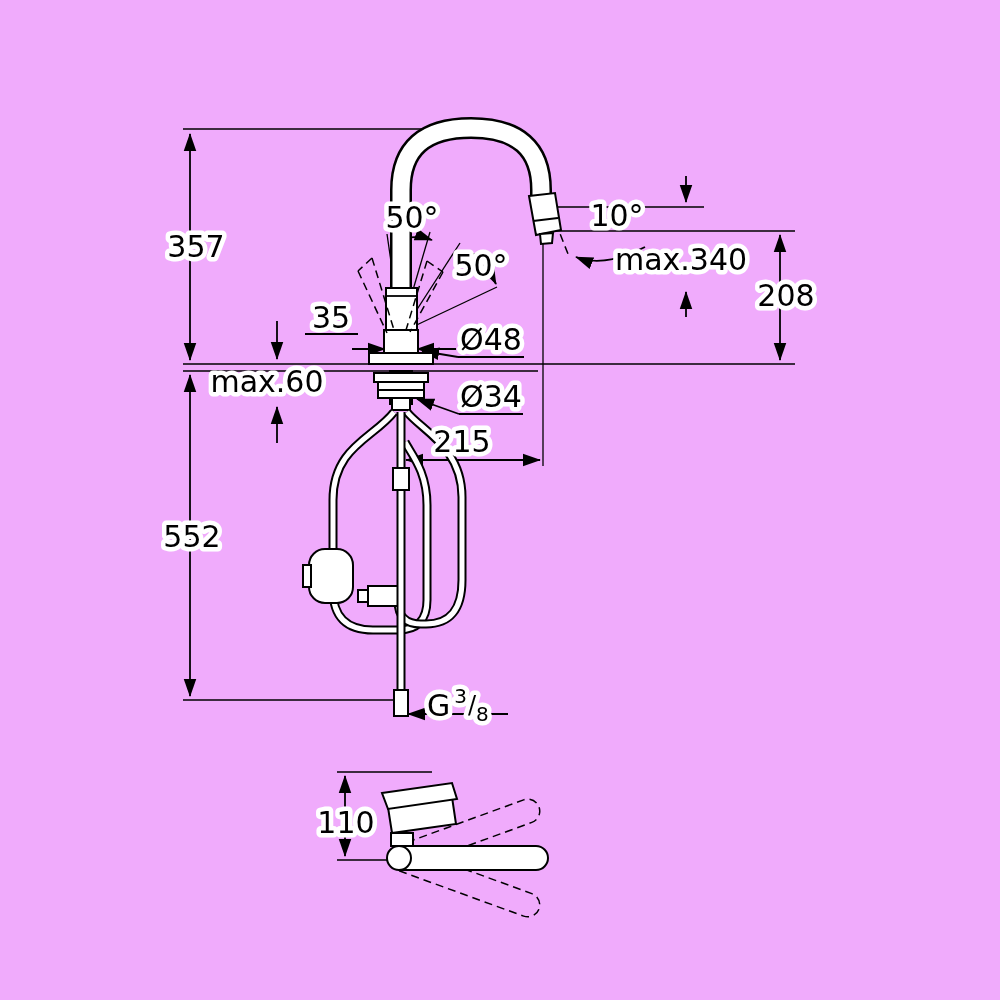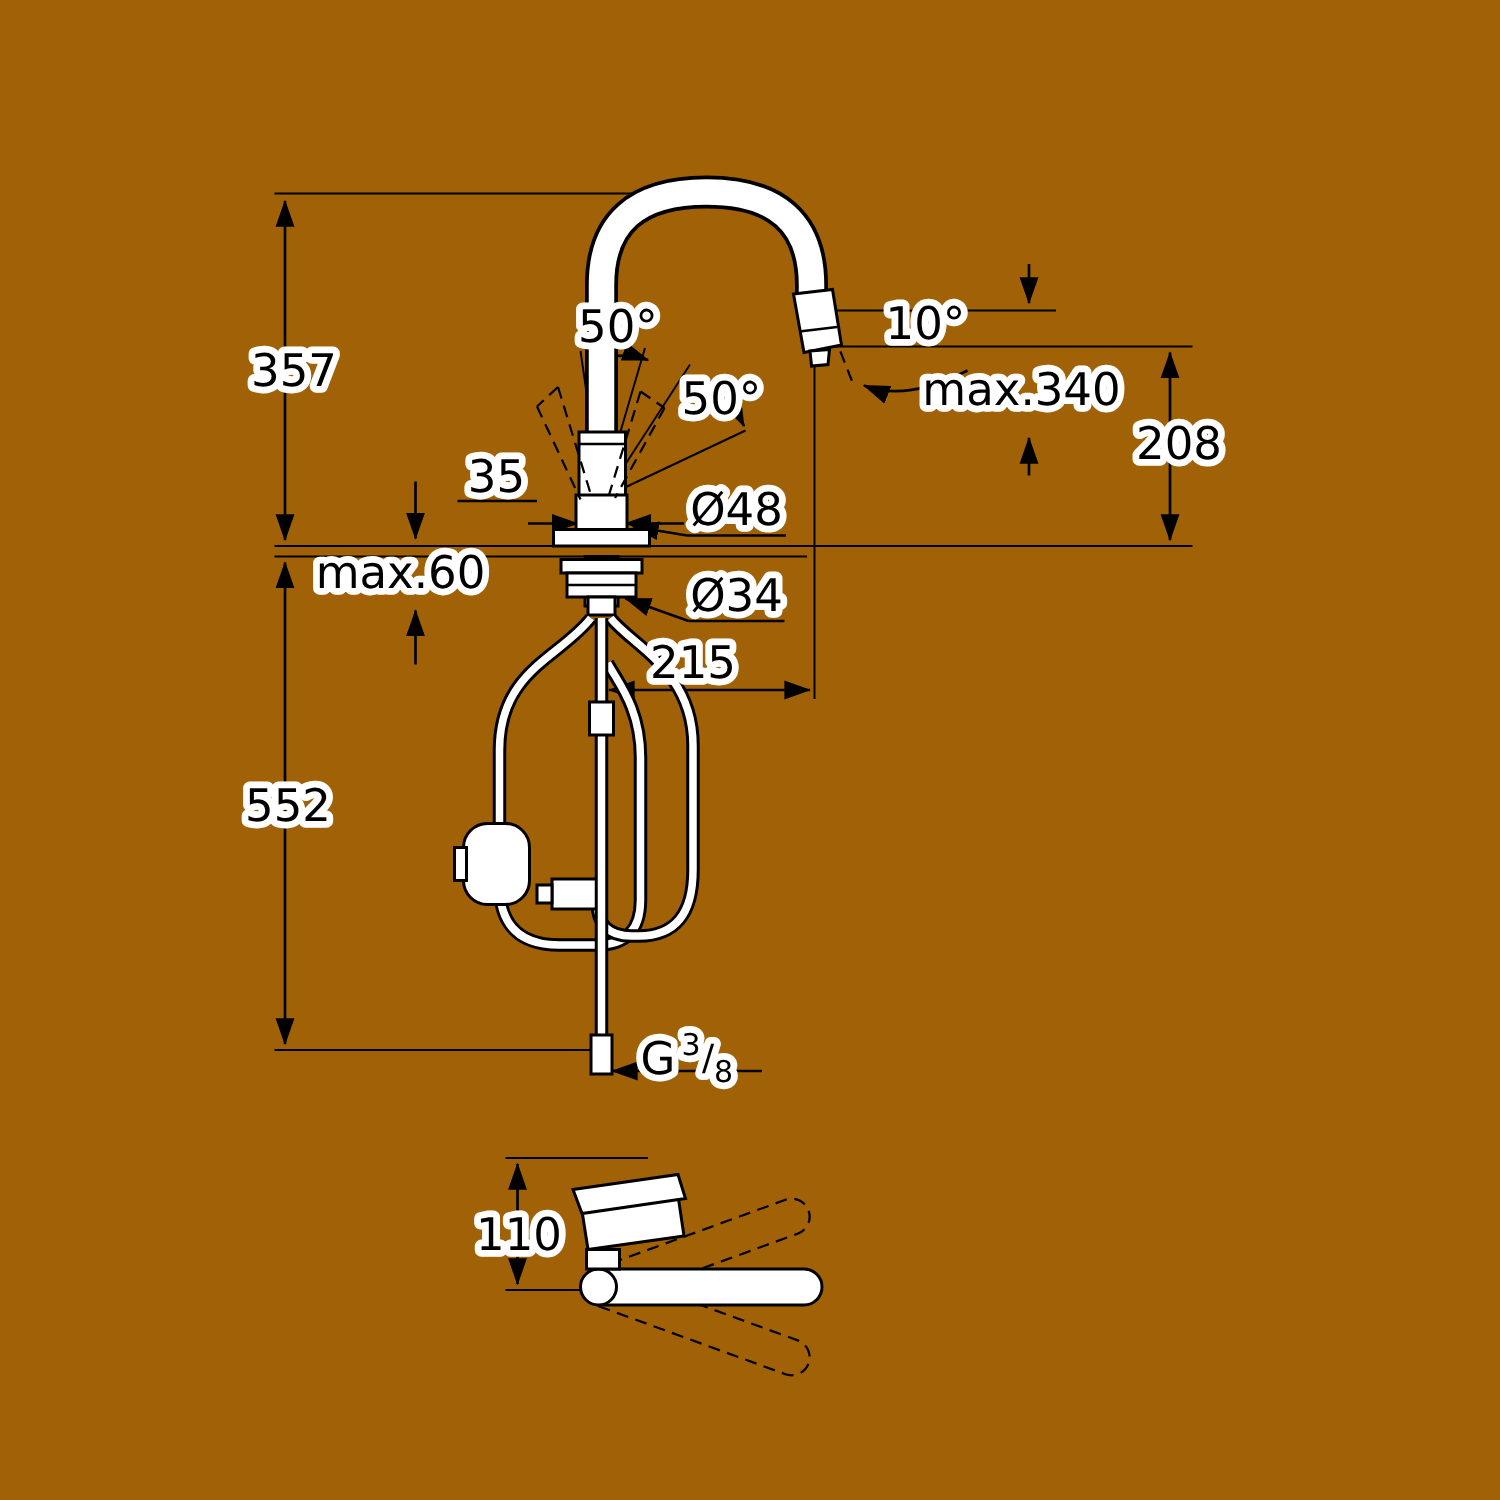--- a/index.html
+++ b/index.html
@@ -1,16 +1,16 @@
 <!DOCTYPE html>
 <html><head>
 <meta charset="utf-8">
 <style>
   html,body{margin:0;padding:0;background:#ffffff;}
-  .canvas{position:relative;width:1000px;height:1000px;background:#a16207;overflow:hidden;}
+  .canvas{position:relative;width:1000px;height:1000px;background:#f0abfc;overflow:hidden;}
   svg{display:block;}
   svg text{font-family:"DejaVu Sans", sans-serif;font-size:30px;fill:#000;}
   .halo{stroke:#ffffff;stroke-width:9px;paint-order:stroke;stroke-linejoin:round;}
   .ln{stroke:#000;stroke-width:1.8;fill:none;}
   .thin{stroke:#000;stroke-width:1.3;fill:none;}
   .part{stroke:#000;stroke-width:2;fill:#ffffff;}
   .dash{stroke:#000;stroke-width:1.5;fill:none;stroke-dasharray:8 5;}
   .tube-o{stroke:#000;fill:none;}
   .tube-i{stroke:#ffffff;fill:none;}
   .small{font-size:20px;}

